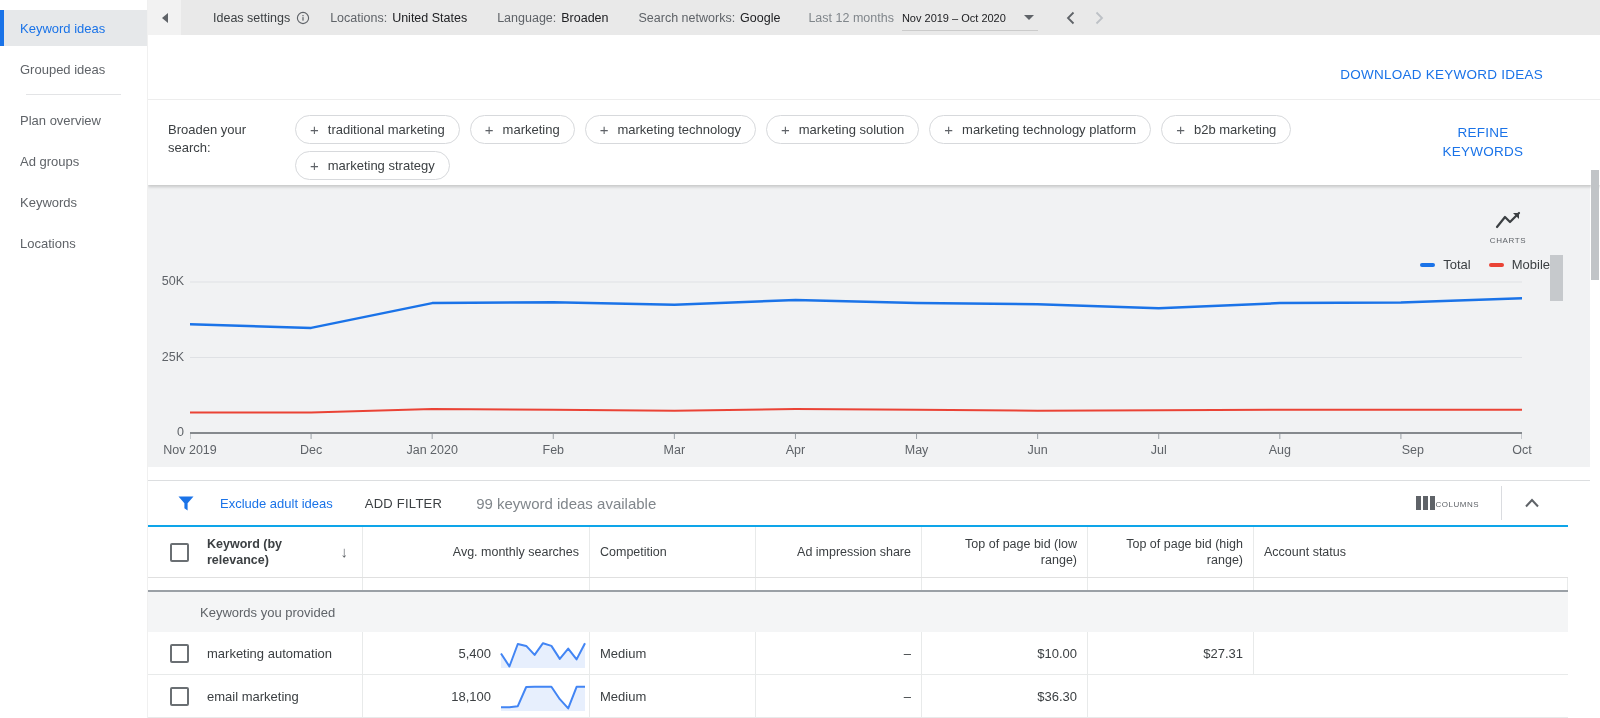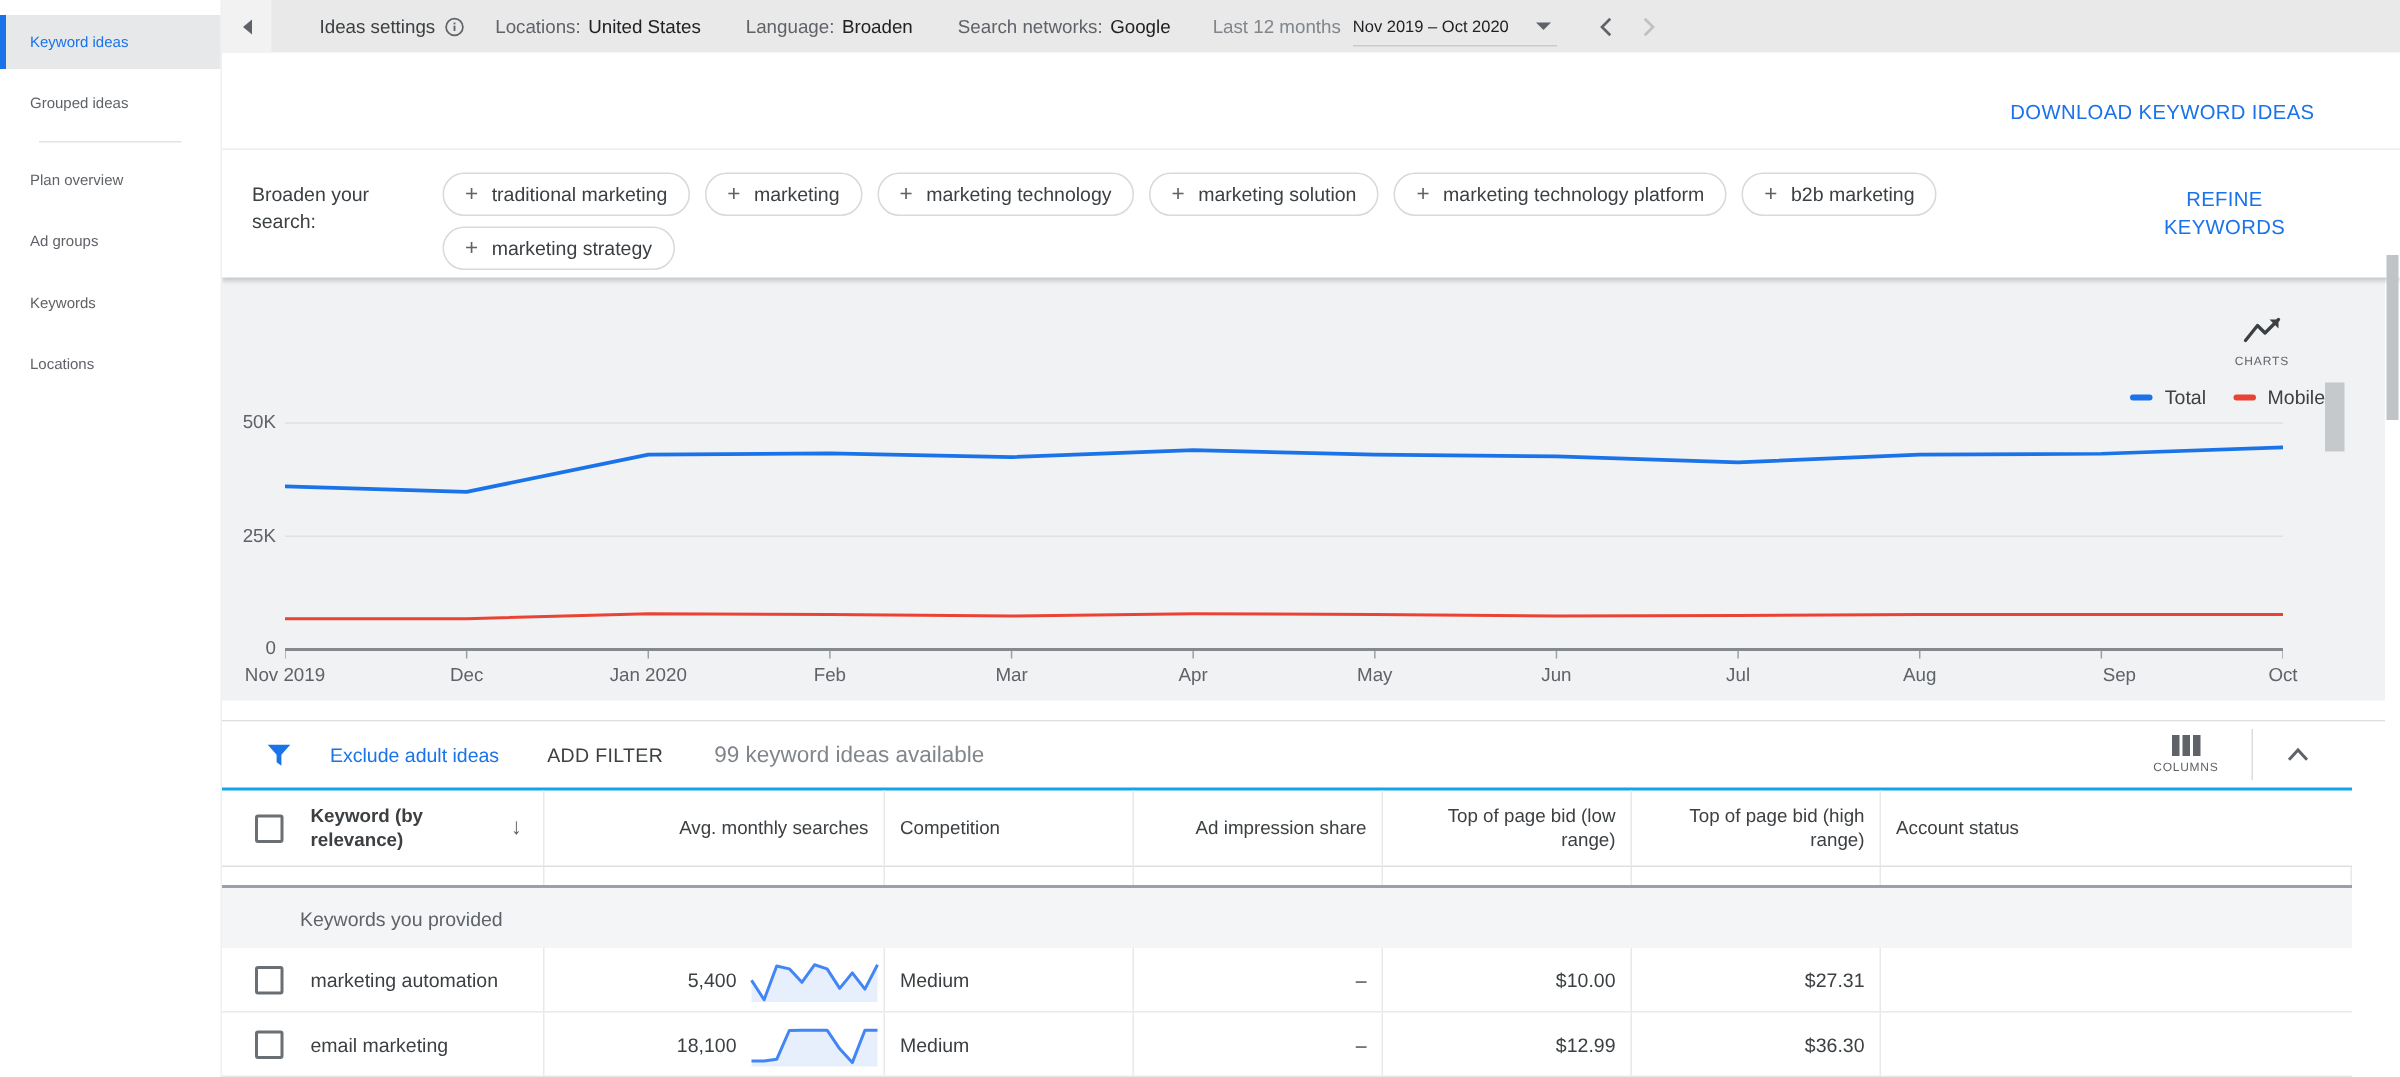--- a/index.html
+++ b/index.html
@@ -3,21 +3,21 @@
 <meta charset="utf-8">
 <style>
   html,body{margin:0;padding:0;}
   body{
     width:1600px;height:718px;position:relative;overflow:hidden;
     background:#fff;color:#3c4043;
     font-family:"Liberation Sans",sans-serif;font-size:13px;
   }
   
   #sidebar{position:absolute;left:0;top:0;width:148px;height:718px;background:#fff;border-right:1px solid #f0f0f0;z-index:6;padding-top:10px;box-sizing:border-box;}
-  .side-item{height:36px;display:flex;align-items:center;padding-left:20px;font-size:10px;color:#5f6368;cursor:pointer;position:relative;margin-bottom:5px;}
+  .side-item{height:36px;display:flex;align-items:center;padding-left:20px;font-size:13px;color:#5f6368;cursor:pointer;position:relative;margin-bottom:5px;}
   .side-item.selected{background:#e6e8ea;color:#1a73e8;font-weight:500;}
   .side-item.selected::before{content:"";position:absolute;left:0;top:0;bottom:0;width:4px;background:#1a73e8;}
   .side-divider{height:1px;background:#e3e4e6;margin:7px 26px 7px 26px;}
   
   #topbar{position:absolute;left:148px;top:0;right:0;height:35px;background:#e9e9e9;display:flex;align-items:center;font-size:12.5px;color:#5f6368;z-index:4;}
   #collapse-box{width:33px;height:35px;background:#f2f2f2;display:flex;align-items:center;justify-content:center;cursor:pointer;}
   .tb-group{display:flex;align-items:center;white-space:nowrap;}
   .tb-label{color:#5f6368;margin-right:5px;}
   .tb-value{color:#202124;}
   .info-icon{display:inline-flex;margin-left:6px;color:#5f6368;font-size:13px;}
@@ -48,21 +48,21 @@
   #plot{position:absolute;left:42px;top:90px;}
   .y-label{position:absolute;left:2px;width:34px;text-align:right;font-size:12.5px;color:#5f6368;}
   .x-label{position:absolute;top:258px;transform:translateX(-50%);font-size:12.5px;color:#5f6368;white-space:nowrap;}
   
   #rule{position:absolute;left:148px;top:480px;width:1442px;height:1px;background:#dcdee0;}
   #filterbar{position:absolute;left:148px;top:481px;width:1442px;height:44px;background:#fff;display:flex;align-items:center;}
   #funnel{margin-left:30px;display:inline-flex;}
   #exclude-link{margin-left:26px;color:#1a73e8;font-size:13px;cursor:pointer;}
   #add-filter{margin-left:32px;color:#3c4043;font-size:13px;font-weight:500;letter-spacing:.25px;cursor:pointer;}
   #idea-count{margin-left:34px;color:#80868b;font-size:15px;}
-  #columns-btn{margin-left:auto;display:flex;flex-direction:column;align-items:center;cursor:pointer;}
+  #columns-btn{margin-left:auto;display:flex;flex-direction:row;align-items:center;cursor:pointer;}
   .col-bars{display:flex;gap:2px;}
   .col-bars span{width:5px;height:14px;background:#5f6368;display:block;}
   #columns-btn .btn-label{font-size:8px;letter-spacing:.5px;color:#5f6368;margin-top:3px;}
   #fb-divider{width:1px;height:34px;background:#dadce0;margin:0 22px;}
   #collapse-table{margin-right:50px;display:inline-flex;cursor:pointer;}
   
   #table{position:absolute;left:148px;top:525px;width:1420px;background:#fff;}
   .grid-row{display:grid;grid-template-columns:215px 227px 166px 166px 166px 166px 1fr;}
   .cell{display:flex;align-items:center;box-sizing:border-box;border-right:1px solid #e8eaea;font-size:13px;color:#3c4043;}
   .cell:last-child{border-right:none;}
@@ -343,20 +343,19 @@
         </div>
         <div class="cell avg-cell">
           <span class="avg-num">18,100</span>
           <svg width="88" height="34">
             <polygon points="2.0,28.3 10.4,28.3 18.8,27.2 27.2,8.0 35.6,7.8 44.0,7.8 52.4,7.8 60.8,20.2 69.2,29.4 77.6,7.8 86.0,7.8 86.0,32 2,32" fill="#e7effd"></polygon>
             <polyline points="2.0,28.3 10.4,28.3 18.8,27.2 27.2,8.0 35.6,7.8 44.0,7.8 52.4,7.8 60.8,20.2 69.2,29.4 77.6,7.8 86.0,7.8" fill="none" stroke="#4285f4" stroke-width="2" stroke-linejoin="round"></polyline>
           </svg>
         </div>
         <div class="cell left">Medium</div>
         <div class="cell right">–</div>
-        <div class="cell right">$12.99</div>
         <div class="cell right">$36.30</div>
         <div class="cell left"></div>
       </div>
     </div>
 </section>
 
 <div id="scroll-thumb"></div>
 
 </body></html>

